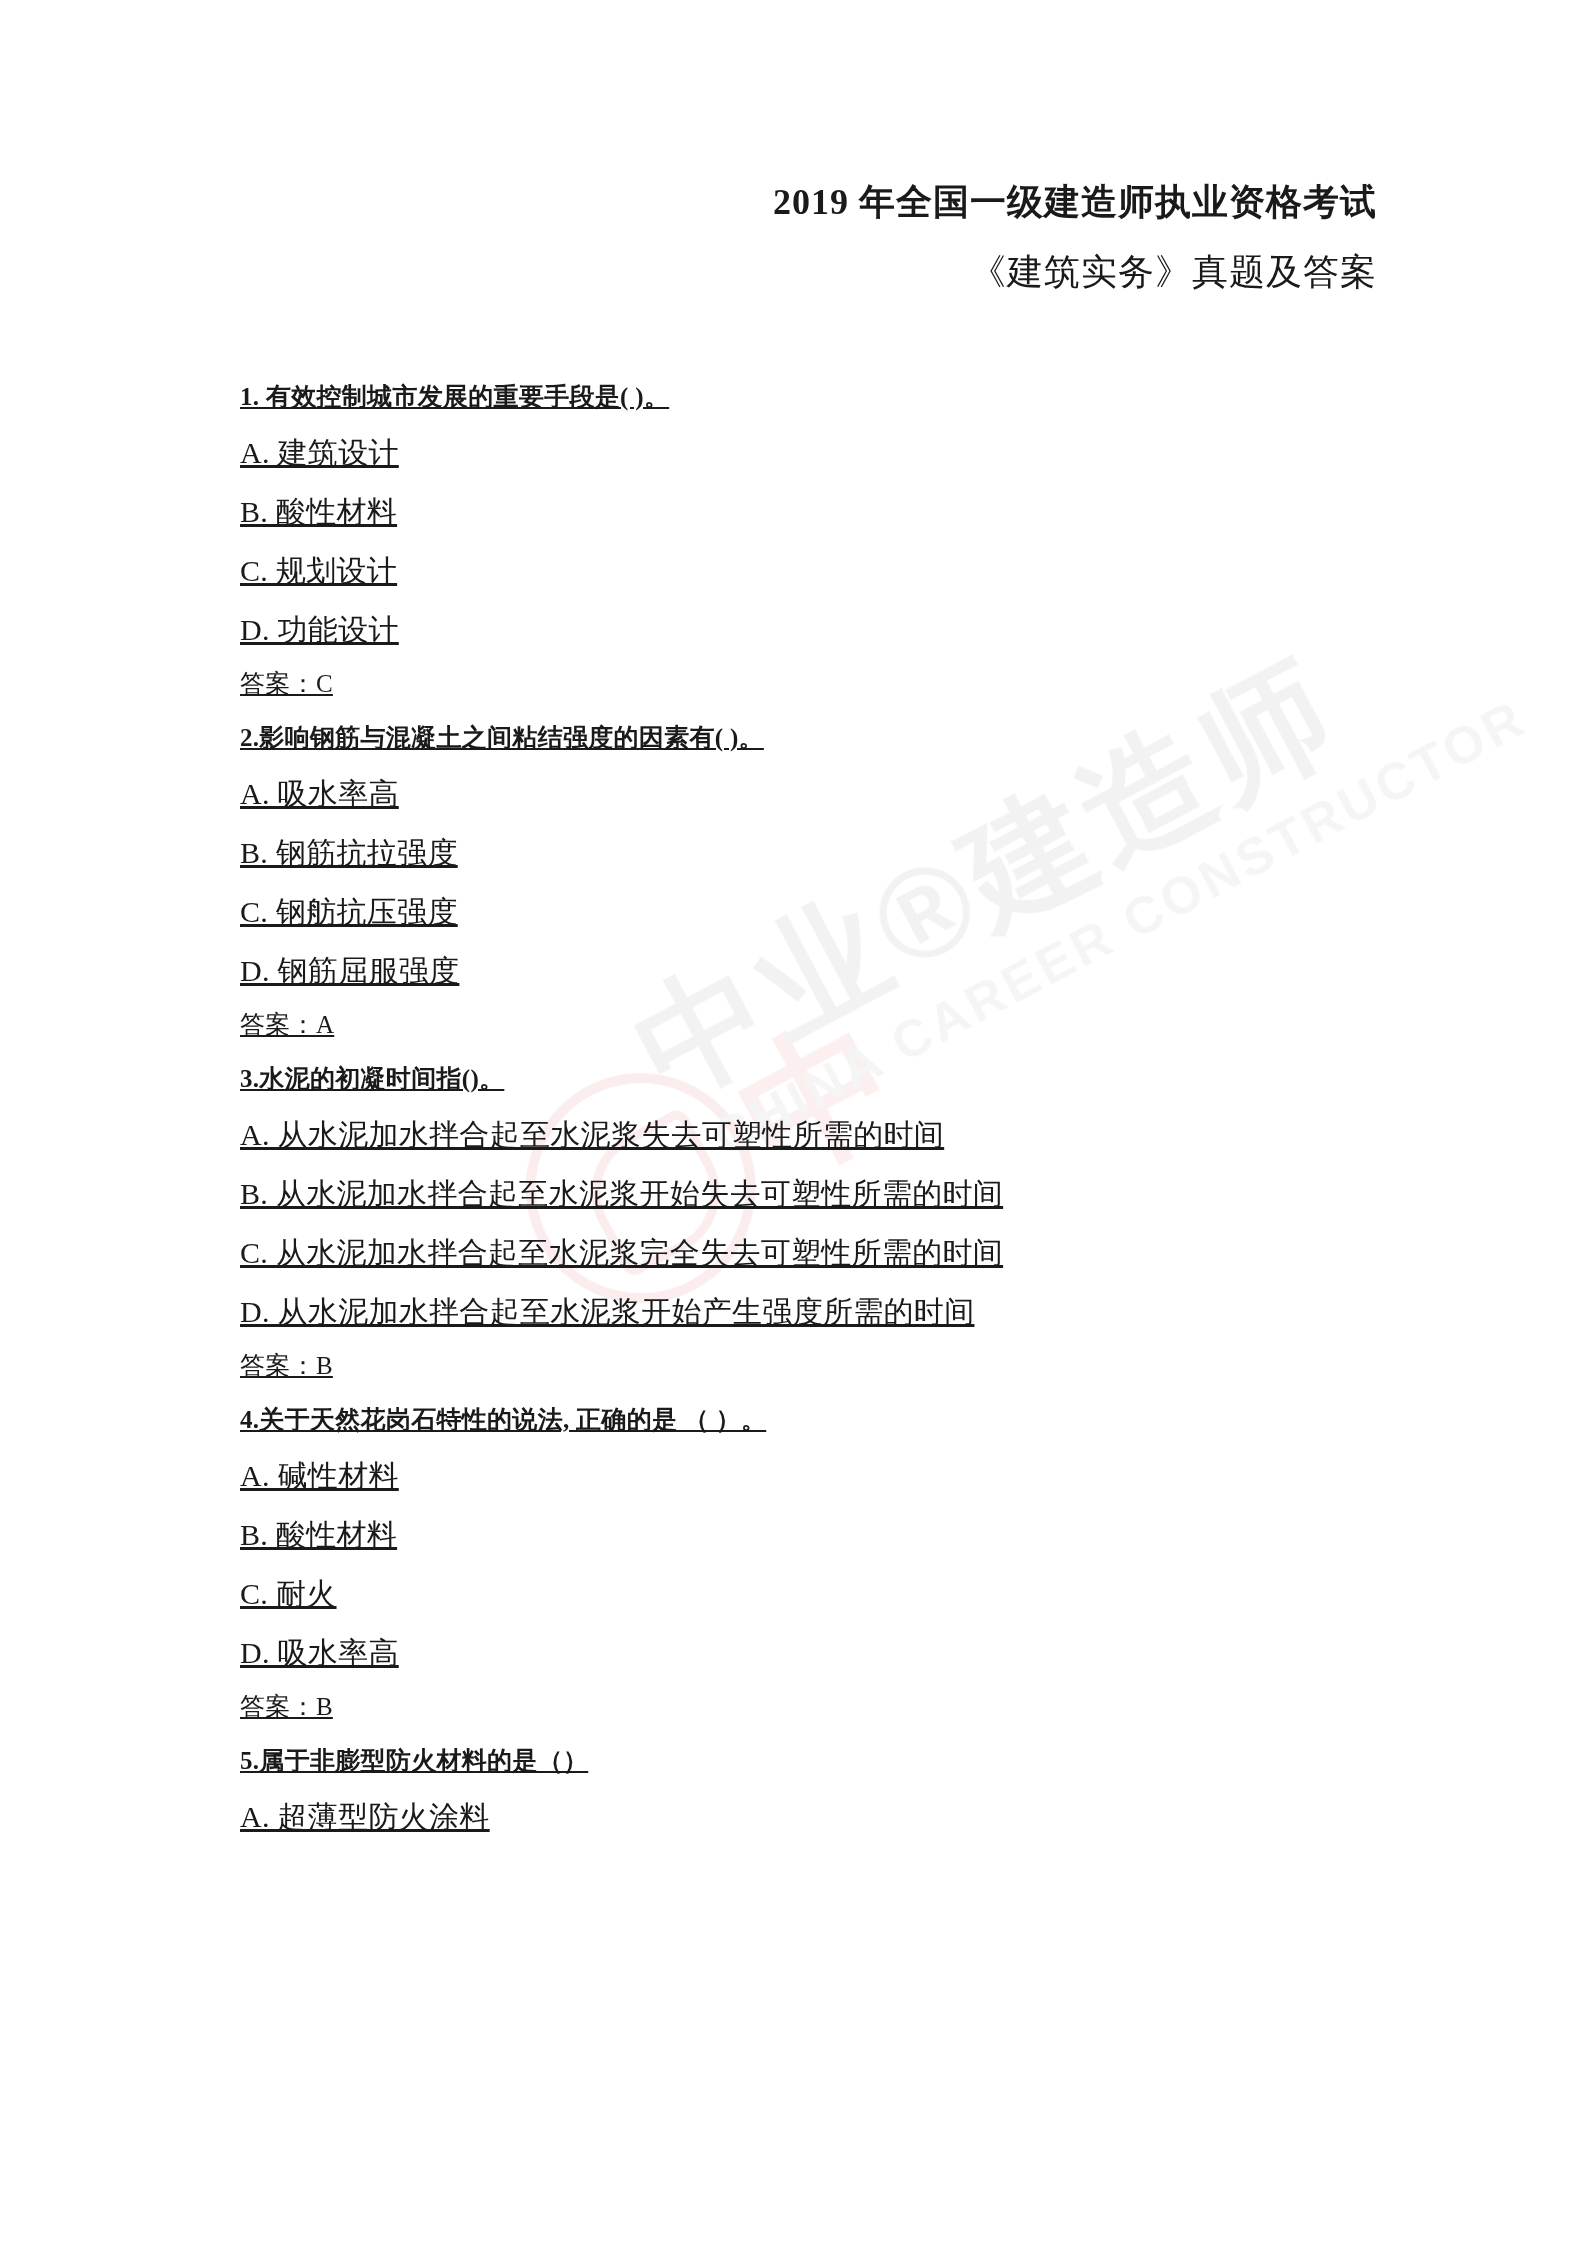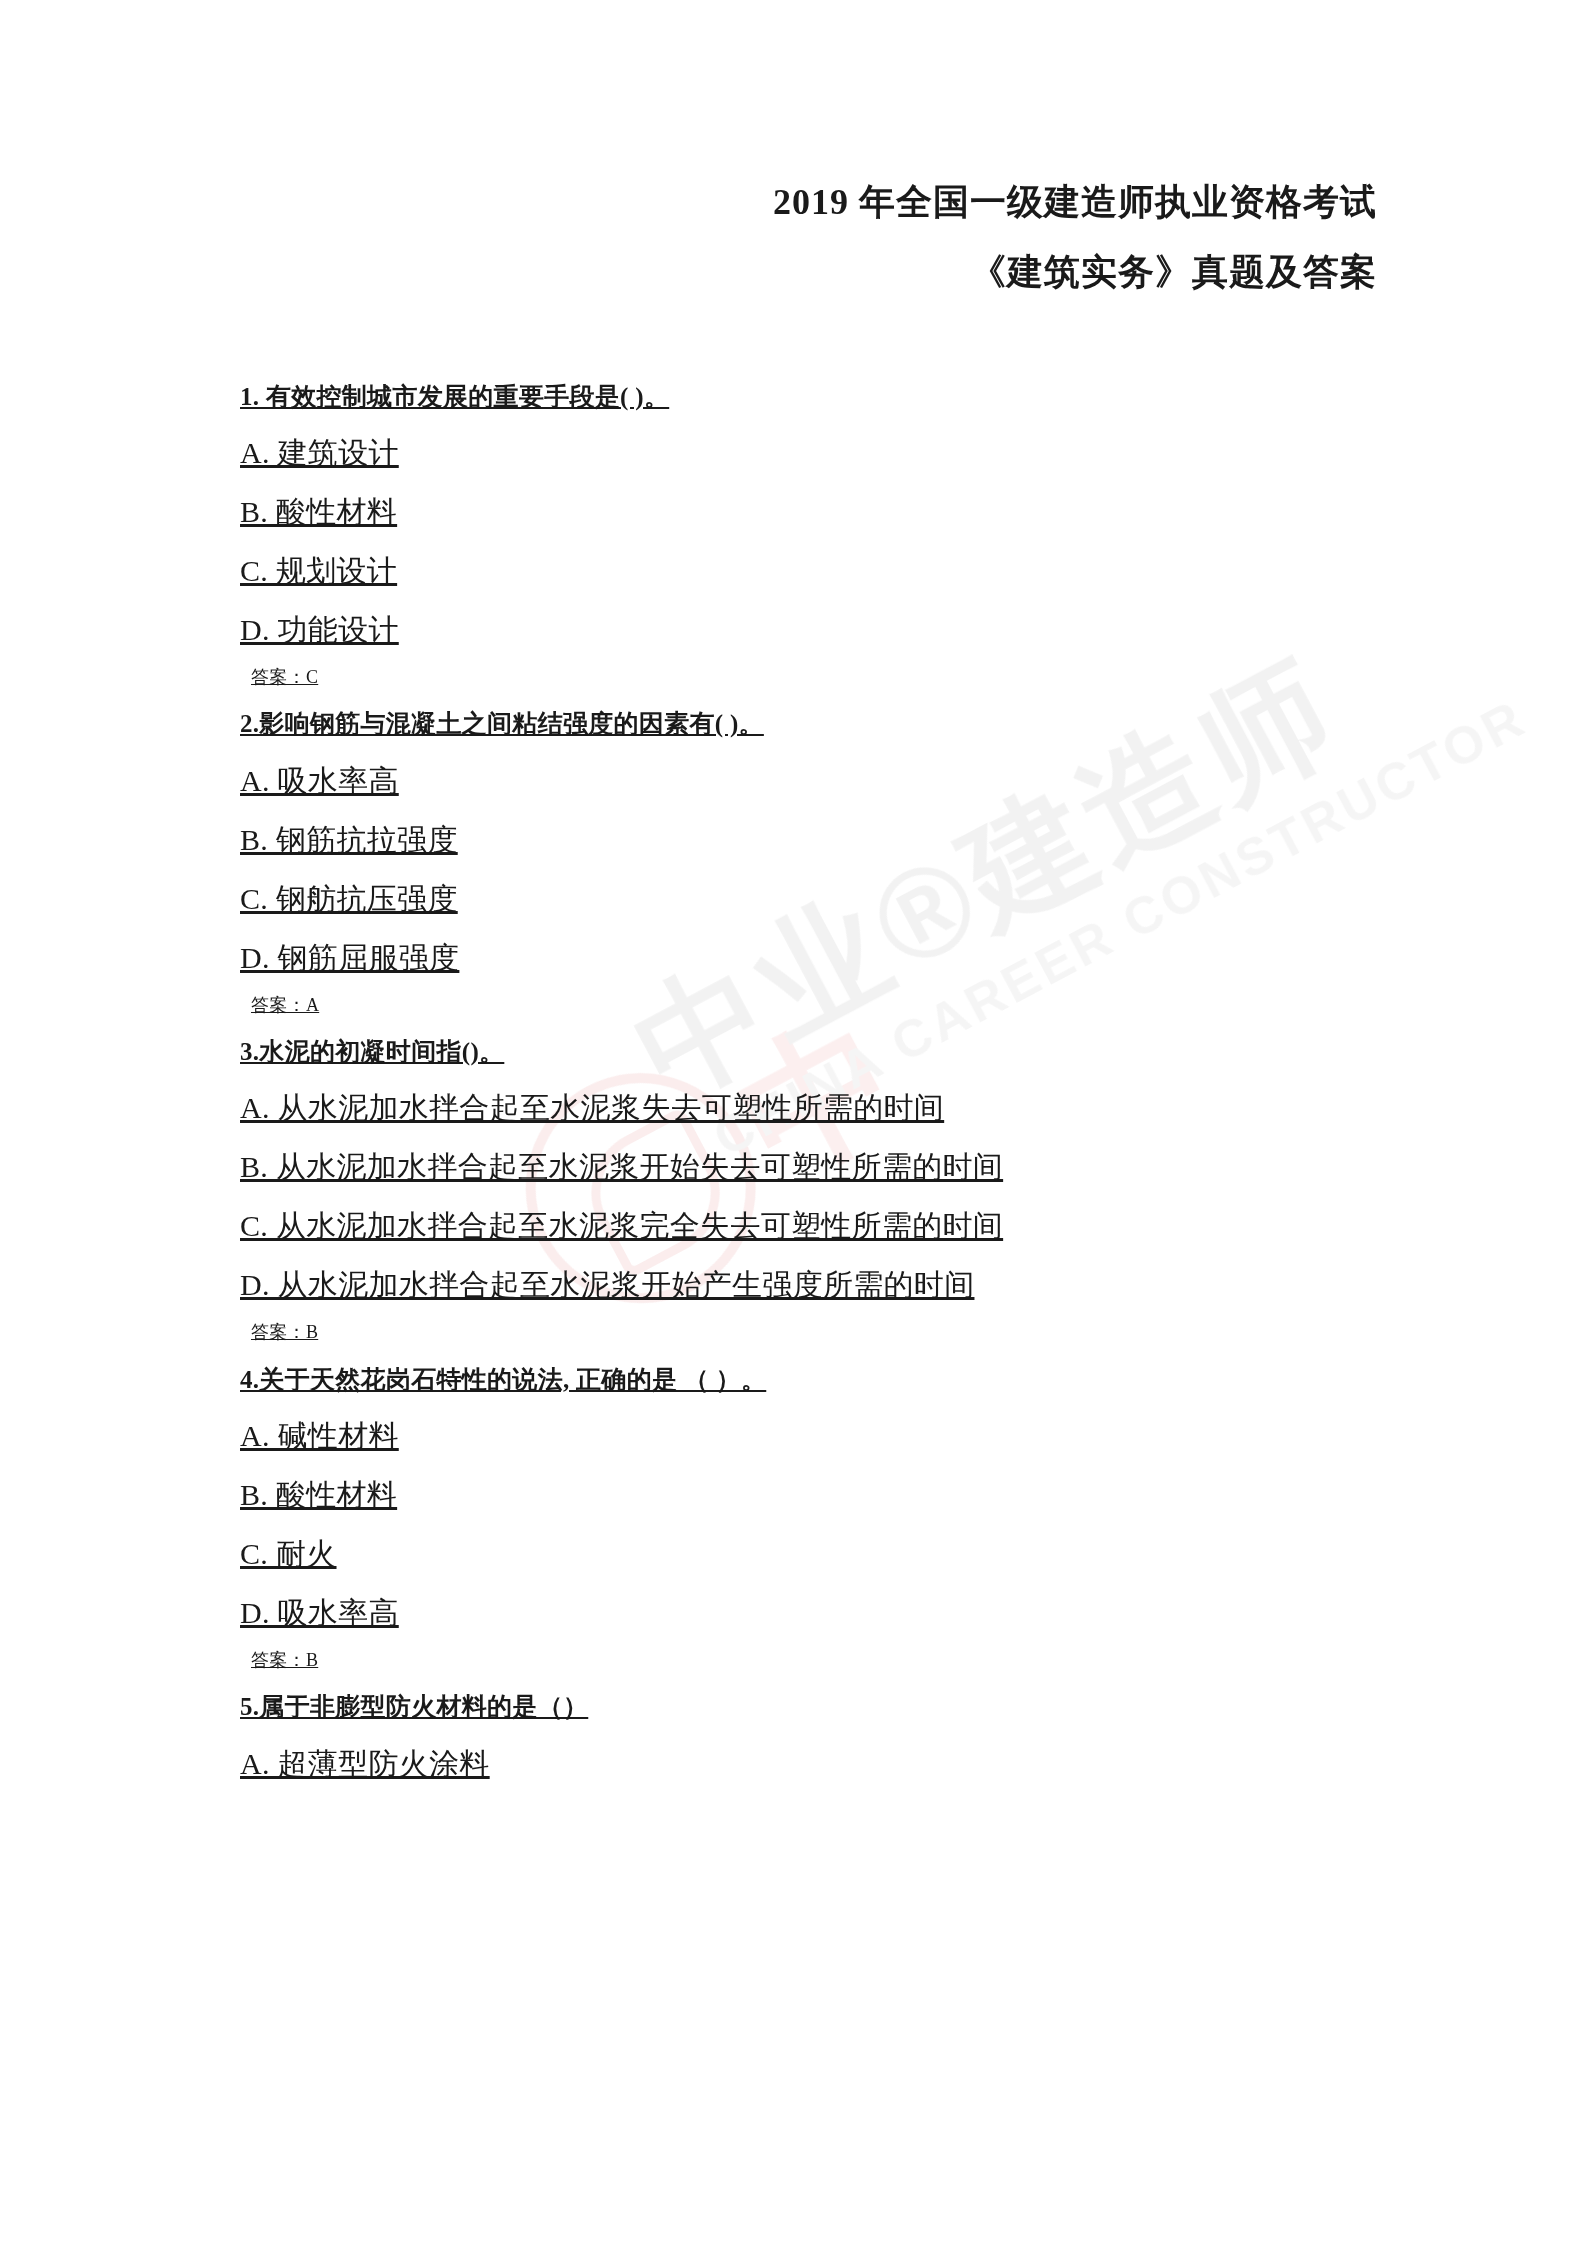--- a/index.html
+++ b/index.html
@@ -30,21 +30,21 @@
   }
   .title-line-1 {
     font-size: 36px;
     font-weight: 700;
     letter-spacing: 1px;
     line-height: 1.55;
     margin-bottom: 14px;
   }
   .title-line-2 {
     font-size: 36px;
-    font-weight: 700;
+    font-weight: 400;
     letter-spacing: 1px;
     line-height: 1.55;
   }
   .question {
     margin-bottom: 6px;
     text-decoration: underline;
   }
   .q-stem {
     font-size: 25px;
     font-weight: 700;
@@ -52,25 +52,24 @@
     margin-bottom: 4px;
     letter-spacing: 0.3px;
   }
   .q-option {
     font-size: 30px;
     line-height: 1.9;
     margin-bottom: 2px;
     letter-spacing: 0.3px;
   }
   .q-answer {
-    font-size: 18px;
+    font-size: 25px;
     line-height: 1.9;
     margin-bottom: 2px;
     letter-spacing: 0.3px;
-    margin-left: 11px;
   }
   
   .watermark {
     position: absolute;
     z-index: 1;
     top: 0;
     left: 0;
     width: 1587px;
     height: 2245px;
     pointer-events: none;

